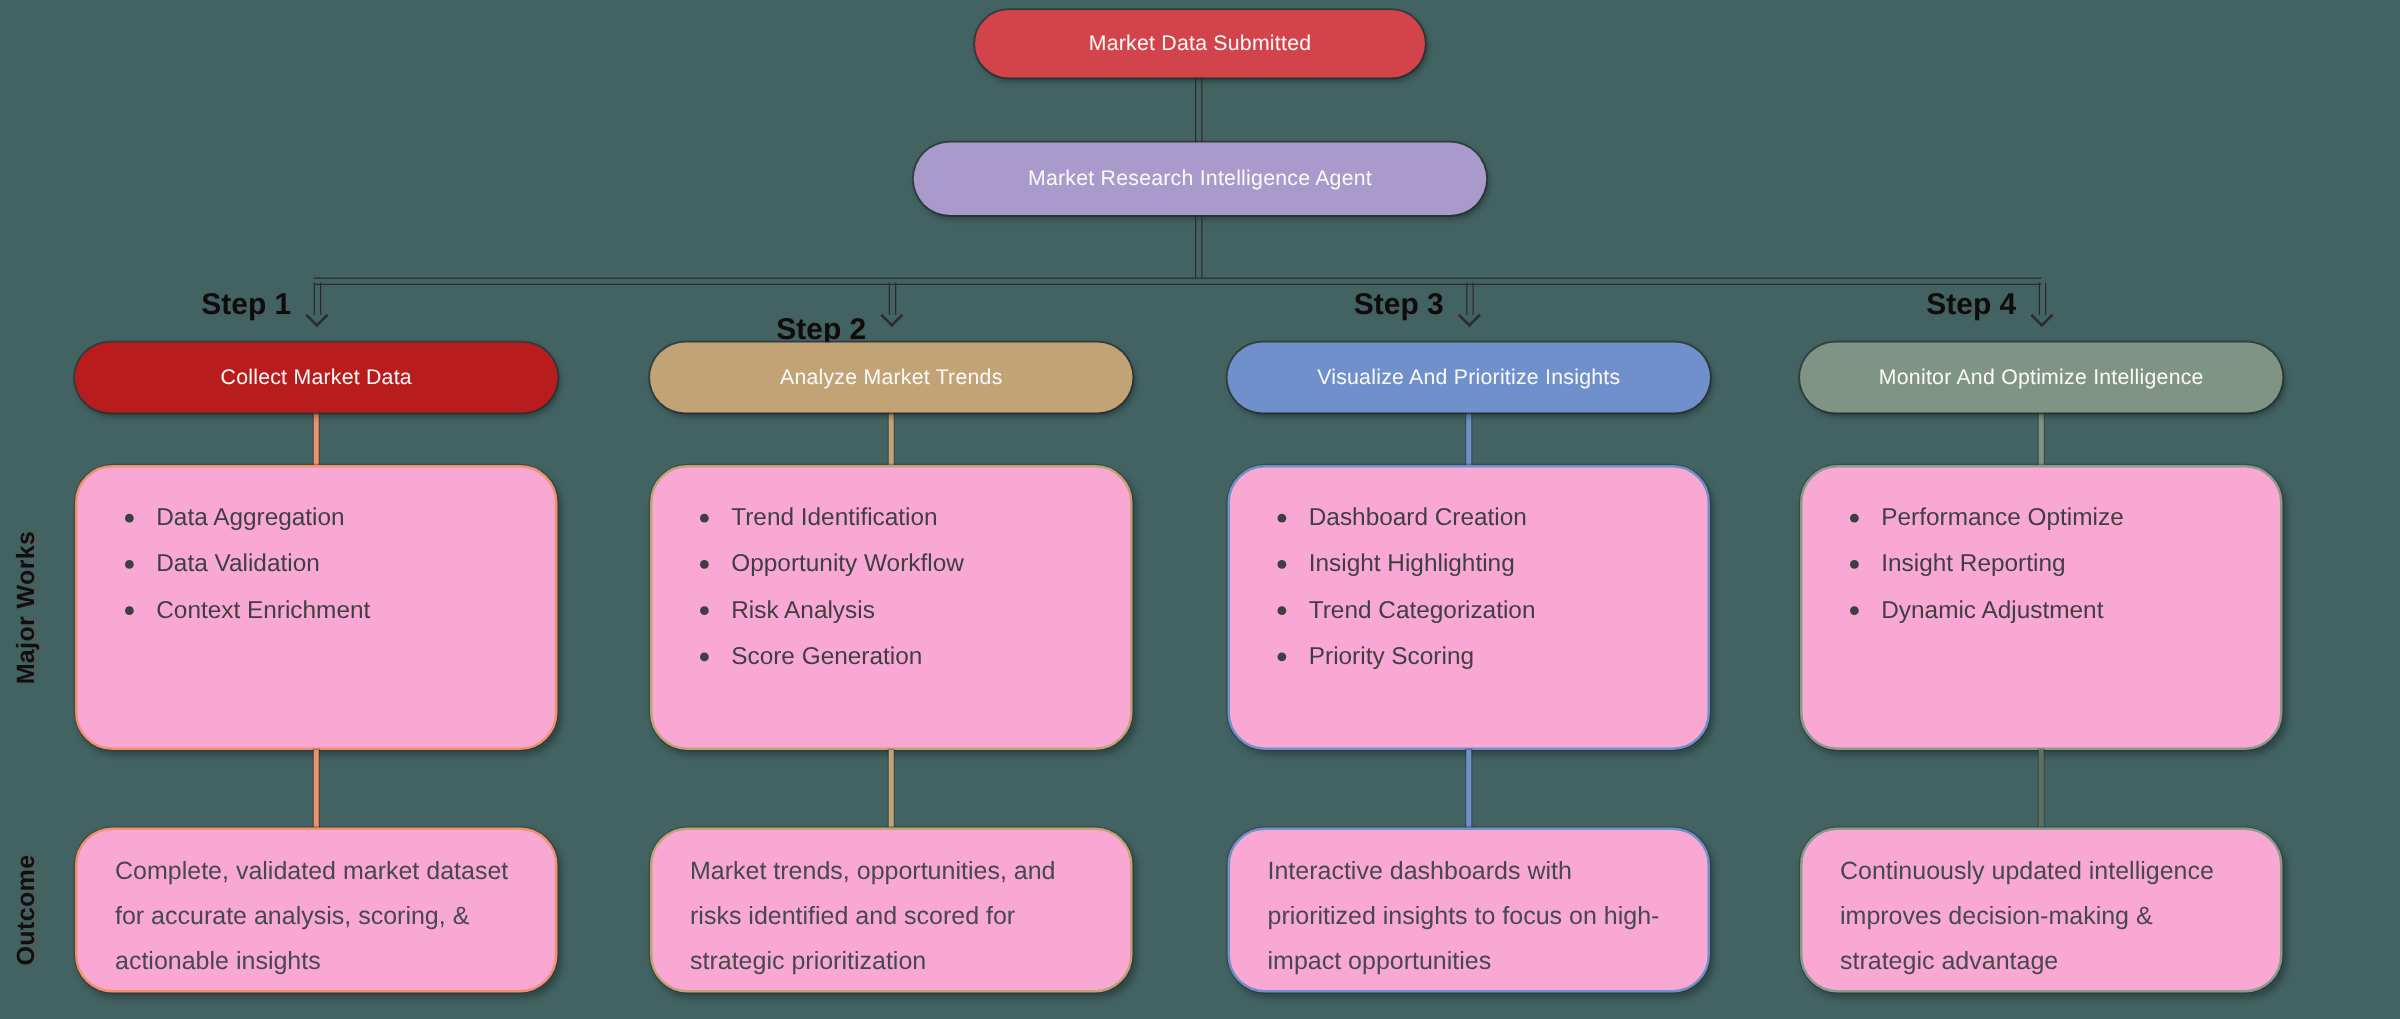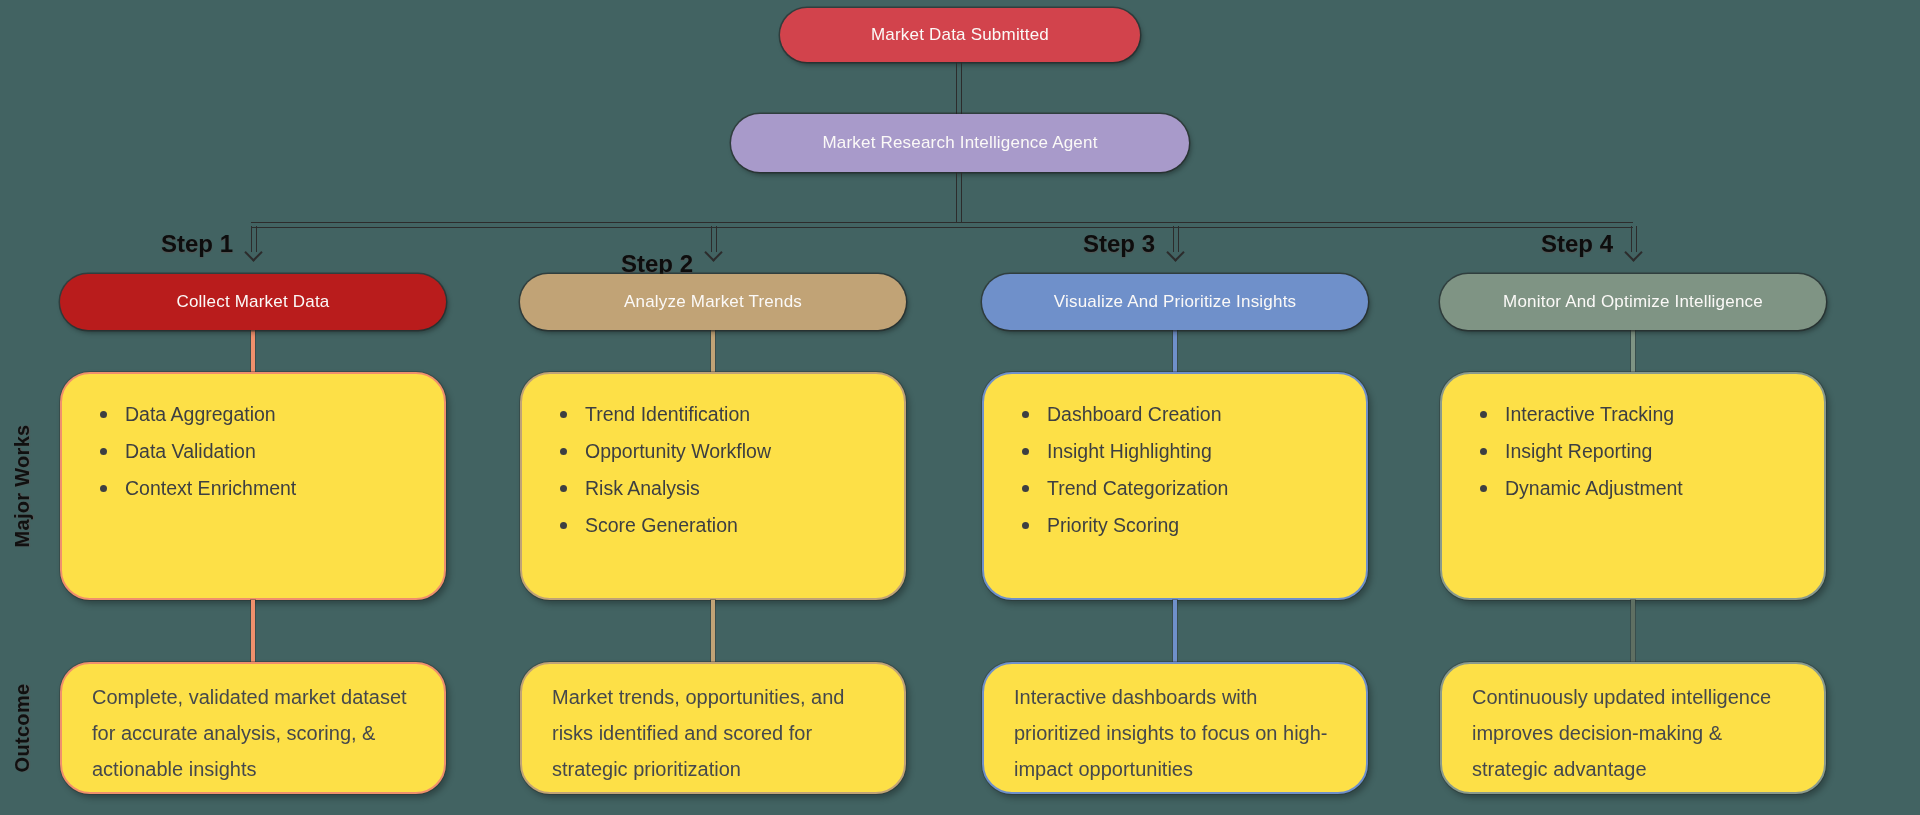--- a/index.html
+++ b/index.html
@@ -40,21 +40,21 @@
   }
   
   .step-label{
     position:absolute;width:120px;text-align:right;
     font-size:24px;font-weight:bold;color:#0d0d0d;
     text-shadow:0 1px 1px rgba(120,60,60,.35);
   }
   
   .works-box,.outcome-box{
     position:absolute;width:386px;box-sizing:border-box;
-    background:#fde047;
+    background:#f9a8d4;
     border-radius:30px;
     box-shadow:0 0 0 1px rgba(35,35,35,.3), 3px 4px 6px rgba(0,0,0,.3);
   }
   .works-box{height:228px;border:2.5px solid;}
   .outcome-box{height:132px;border:2.5px solid;padding:15px 26px 0 30px;}
   .works-box ul{
     list-style:none;margin:0;padding:22px 10px 0 36px;
   }
   .works-box li{
     position:relative;
@@ -161,21 +161,21 @@
 <div class="outcome-box" style="left:982px;top:662px;border-color:#6f90ca;">
   <div class="outcome-text">Interactive dashboards with prioritized insights to focus on high-impact opportunities</div>
 </div>
 
 <div class="col-line" style="left:1631px;top:330px;height:44px;background:#7f9484;"></div>
 <div class="pill" style="left:1440px;top:274px;width:386px;height:56px;background:#7f9484;">
   <span>Monitor And Optimize Intelligence</span>
 </div>
 <div class="works-box" style="left:1440px;top:372px;border-color:#8a9a8c;">
   <ul>
-    <li>Interactive Tracking</li>
+    <li>Performance Optimize</li>
     <li>Insight Reporting</li>
     <li>Dynamic Adjustment</li>
   </ul>
 </div>
 <div class="col-line" style="left:1631px;top:600px;height:62px;background:#5f6f62;"></div>
 <div class="outcome-box" style="left:1440px;top:662px;border-color:#8a9a8c;">
   <div class="outcome-text">Continuously updated intelligence improves decision-making &amp; strategic advantage</div>
 </div>
 
 </body></html>

